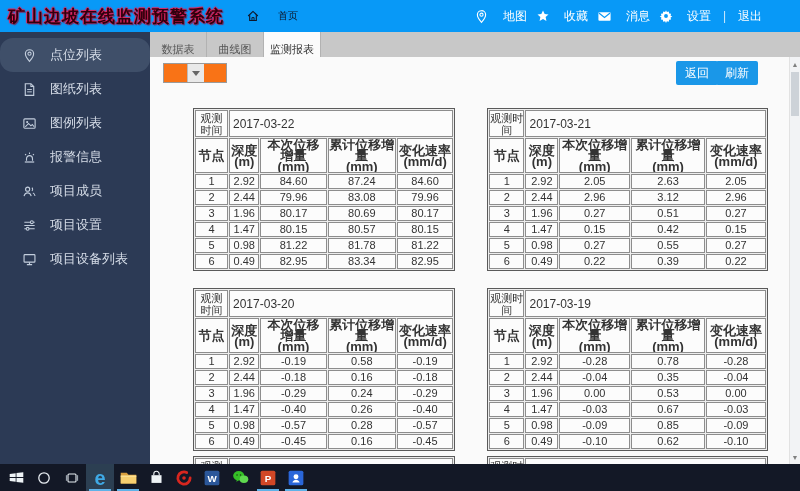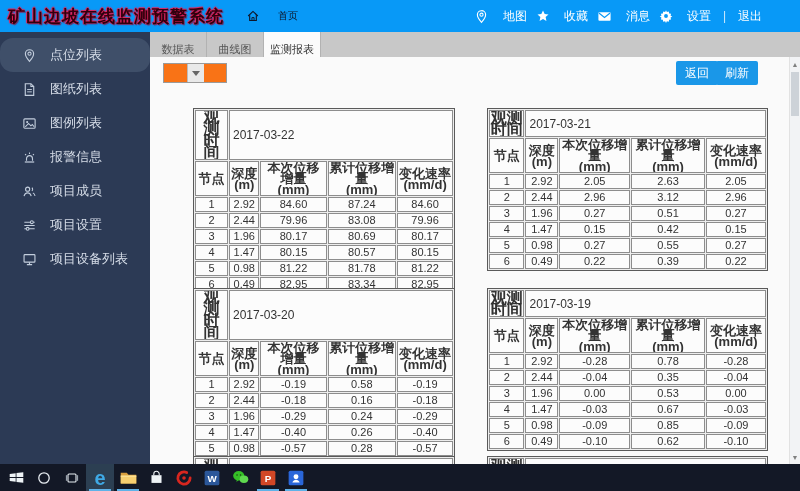--- a/index.html
+++ b/index.html
@@ -62,21 +62,21 @@
   
   table.report{
     position:absolute;border-collapse:separate;border-spacing:1px;
     border:1px solid #5a5a5a;background:#ededed;table-layout:fixed;
   }
   table.report td{
     border:1px solid #8d8d8d;background:#fcfcfc;text-align:center;
     padding:0;color:#333;overflow:hidden;
   }
   table.report td:nth-child(1){width:13%;}
-  tr.r-date td.c-obs{font-weight:bold;font-size:16px;line-height:12px;height:25px;}
+  tr.r-date td.c-obs{font-weight:normal;font-size:11px;line-height:12px;height:25px;}
   tr.r-date td.c-date{text-align:left;padding-left:3px;font-size:12px;height:25px;}
   tr.r-head td{font-weight:bold;font-size:13px;line-height:11px;height:25px;}
   tr.r-data td{font-size:11px;line-height:13px;height:13px;}
   col.c0{width:13%;} col.c1{width:12%;} col.c2{width:26%;} col.c3{width:27%;} col.c4{width:22%;}
   
   .scrollbar{position:absolute;right:0;top:0;bottom:0;width:11px;background:#f2f3f5;border-left:1px solid #e2e2e2;box-sizing:border-box;}
   .sb-btn{position:absolute;left:0;right:0;height:14px;display:flex;align-items:center;justify-content:center;color:#808080;font-size:7px;cursor:pointer;}
   .sb-up{top:0;} .sb-down{bottom:0;}
   .sb-thumb{position:absolute;left:1px;right:1px;top:15px;height:44px;background:#cdd2d8;cursor:pointer;}
   

